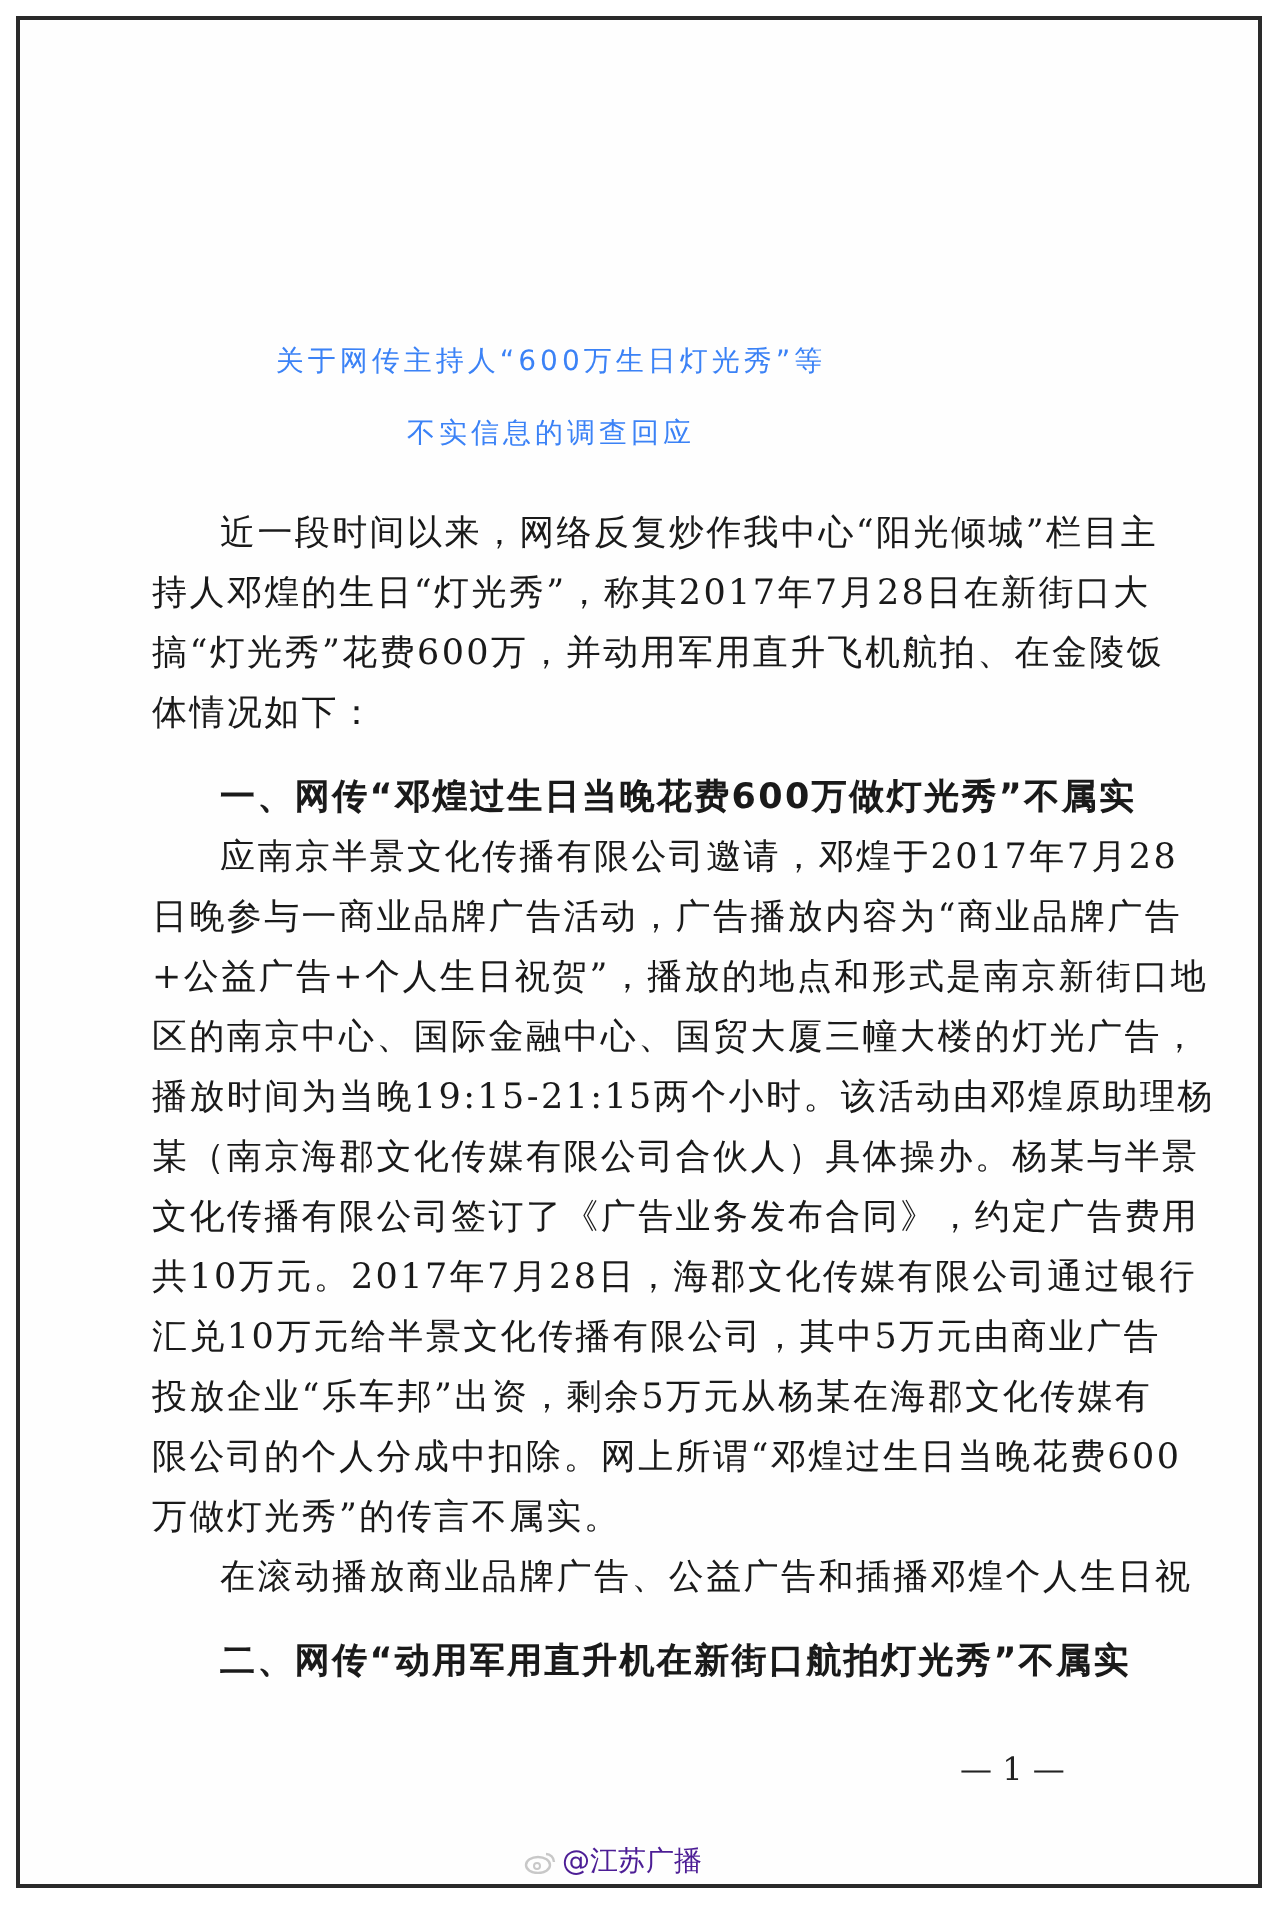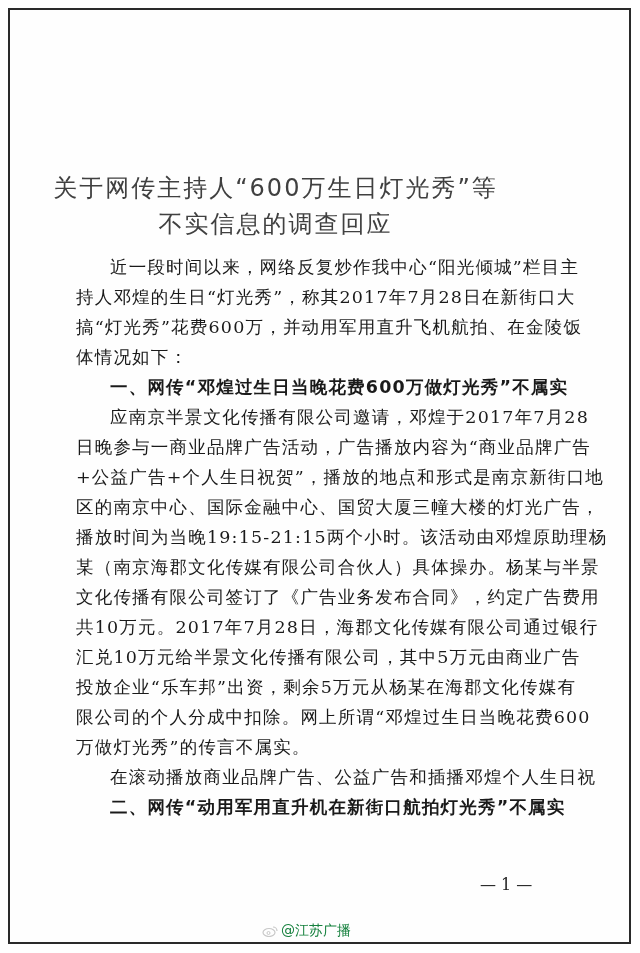--- a/index.html
+++ b/index.html
@@ -7,36 +7,36 @@
     width: 640px; height: 953px; background: #ffffff; position: relative; overflow: hidden;
     font-family: "DejaVu Serif", "Liberation Serif", serif; color: #1a1a1a;
   }
   .frame {
     position: absolute; left: 8px; top: 8px; width: 623px; height: 936px;
     border: 2px solid #2a2a2a; border-right-width: 2px; box-sizing: border-box; background: #fefefe;
   }
   .title {
     position: absolute; left: 0; width: 551px; text-align: center;
     font-family: "DejaVu Sans", "Liberation Sans", sans-serif;
-    font-size: 24px; letter-spacing: 2px; color: #404040;
+    font-size: 14px; letter-spacing: 2px; color: #3b82f6;
   }
   .t1 { top: 172px; }
   .t2 { top: 208px; }
   .body-text {
     position: absolute; left: 76px; top: 252px; width: 500px;
     font-size: 17.5px; line-height: 30px; letter-spacing: 1.2px;
   }
   .line { white-space: nowrap; height: 30px; }
   .indent { padding-left: 34px; }
-  .heading { font-weight: bold; font-family: "DejaVu Sans", "Liberation Sans", sans-serif; }
+  .heading { font-weight: bold; font-family: "DejaVu Sans", "Liberation Sans", sans-serif; margin-top: 12px; }
   .page-num {
     position: absolute; left: 480px; top: 875px; font-size: 16px; color: #222;
   }
   .watermark {
-    position: absolute; left: 262px; top: 922px; font-size: 14px; color: #15803d;
+    position: absolute; left: 262px; top: 922px; font-size: 14px; color: #4c1d95;
     font-family: "DejaVu Sans", "Liberation Sans", sans-serif; display: flex; align-items: center; gap: 3px;
   }
   .wb-icon { width: 16px; height: 12px; }
 </style>
 </head>
 <body>
 
 <div class="frame"></div>
 
 <div class="title t1">关于网传主持人“600万生日灯光秀”等</div>

